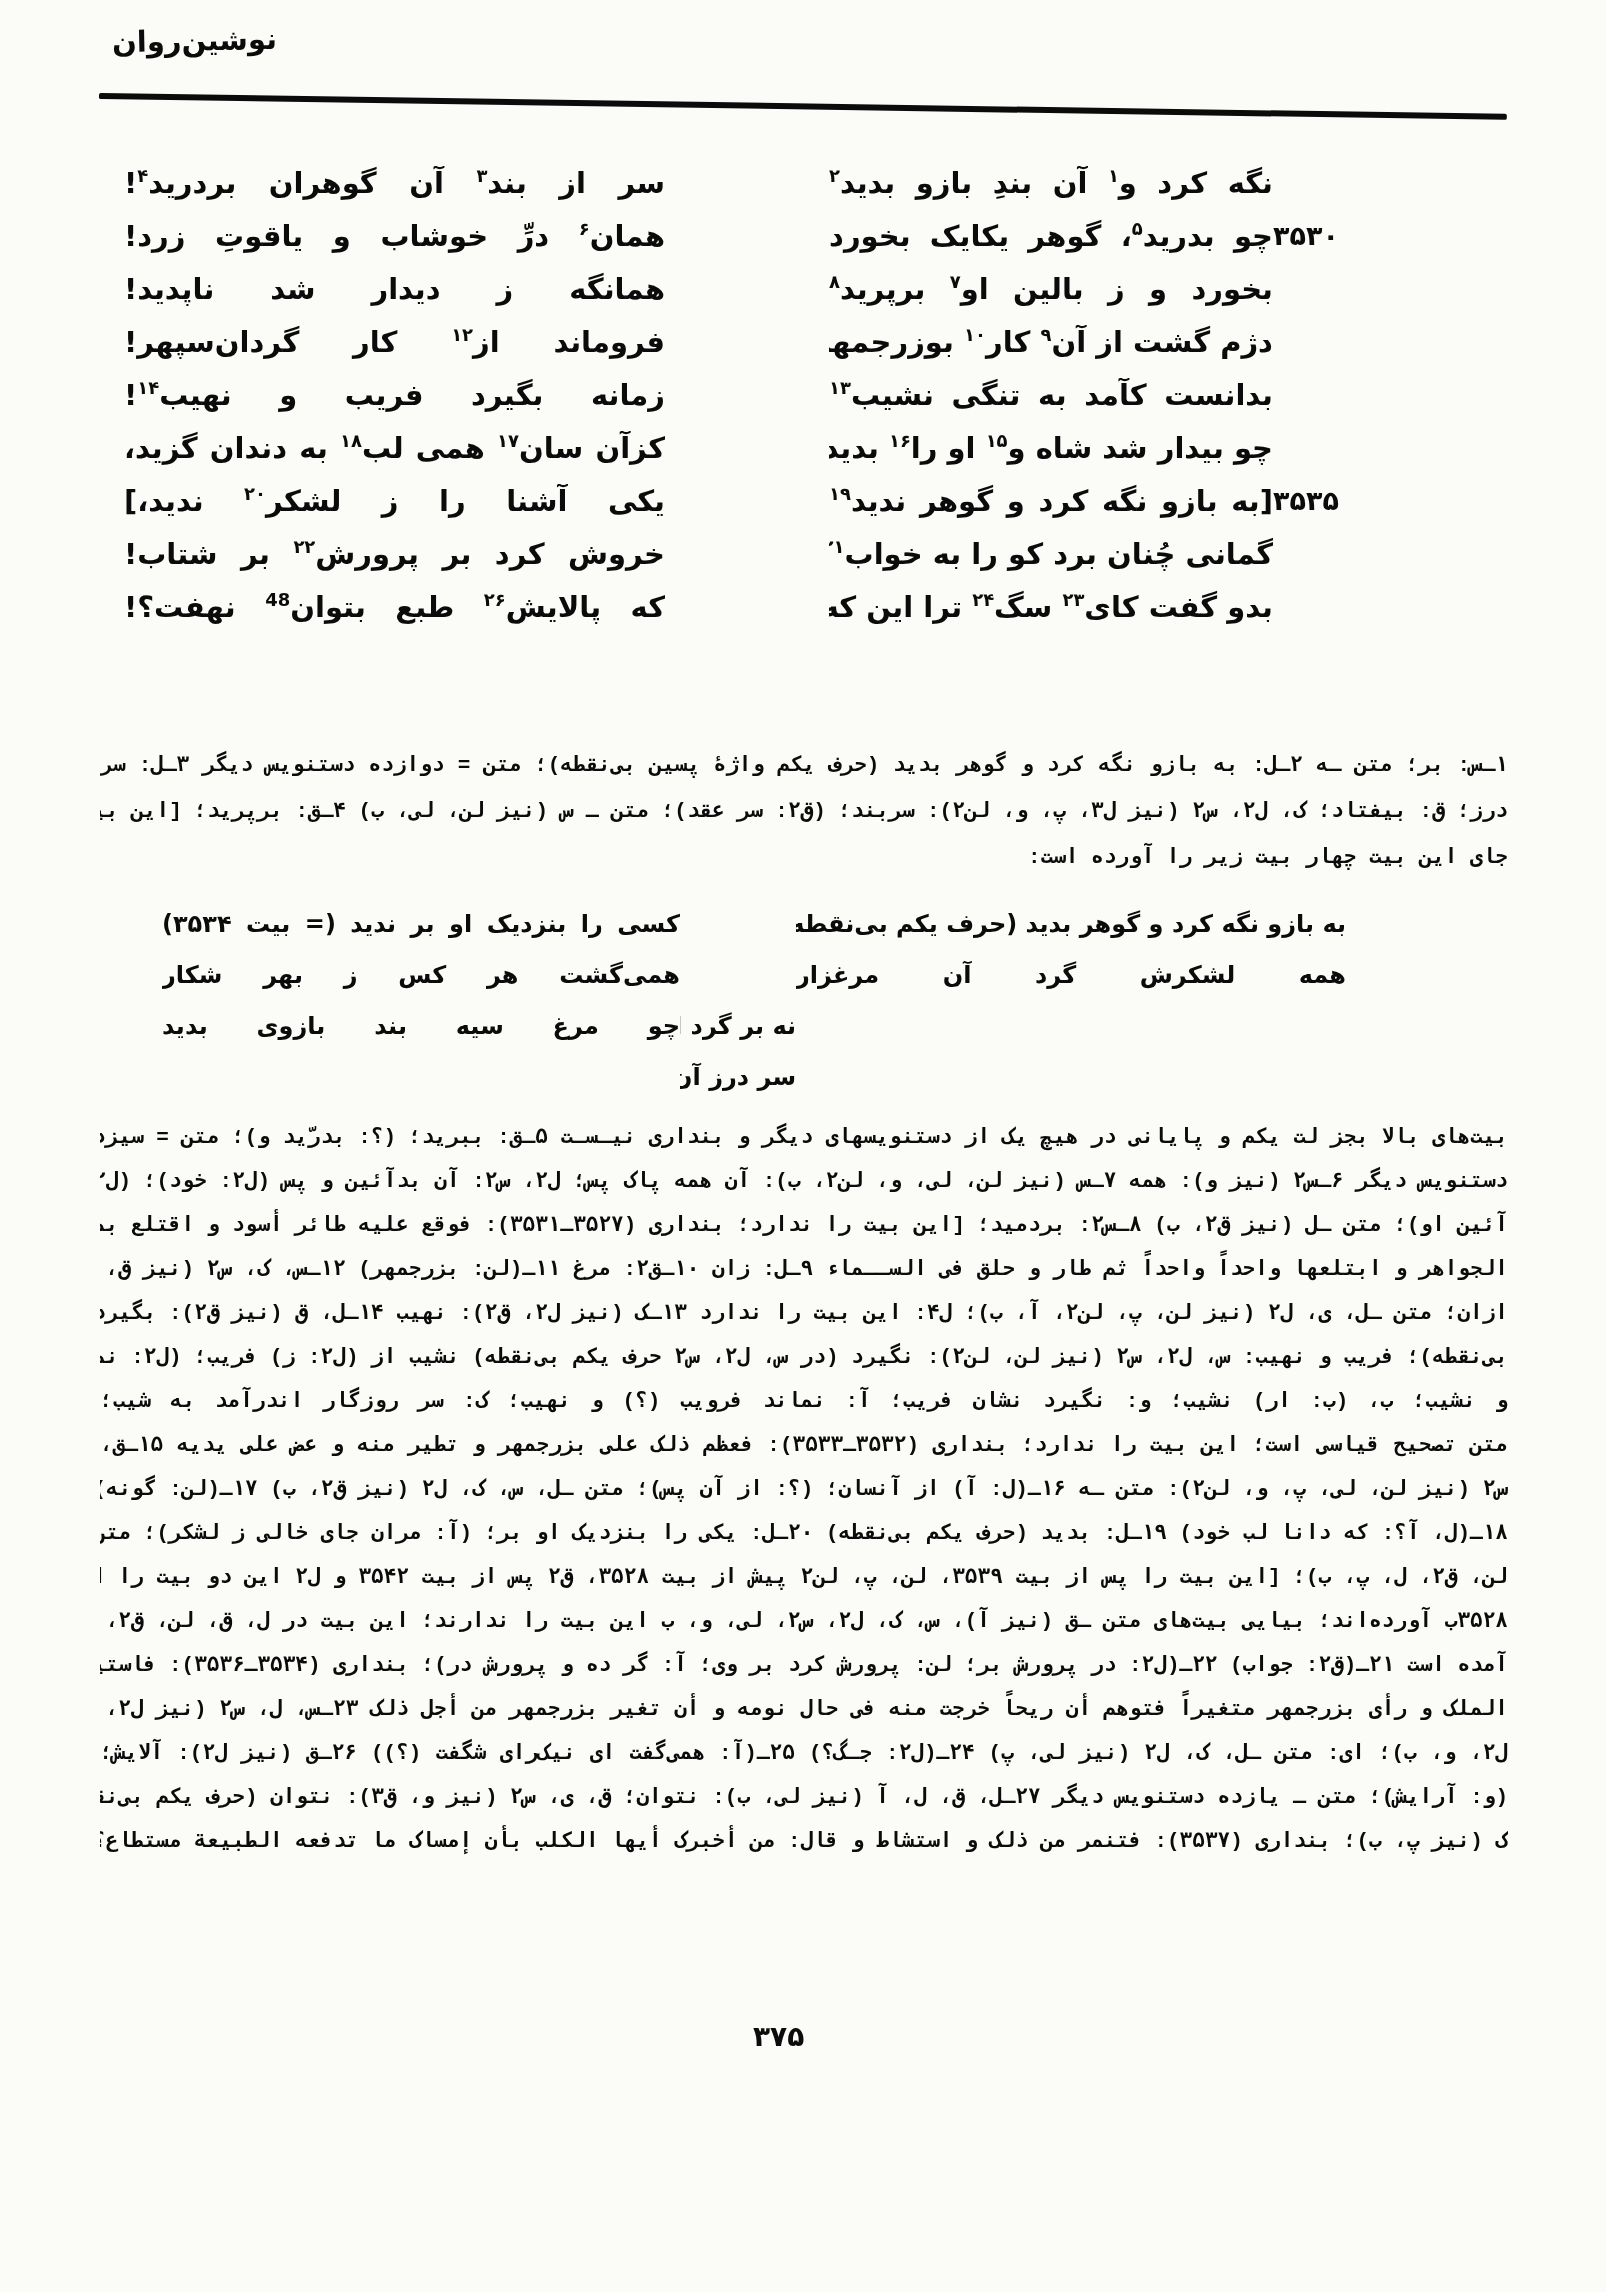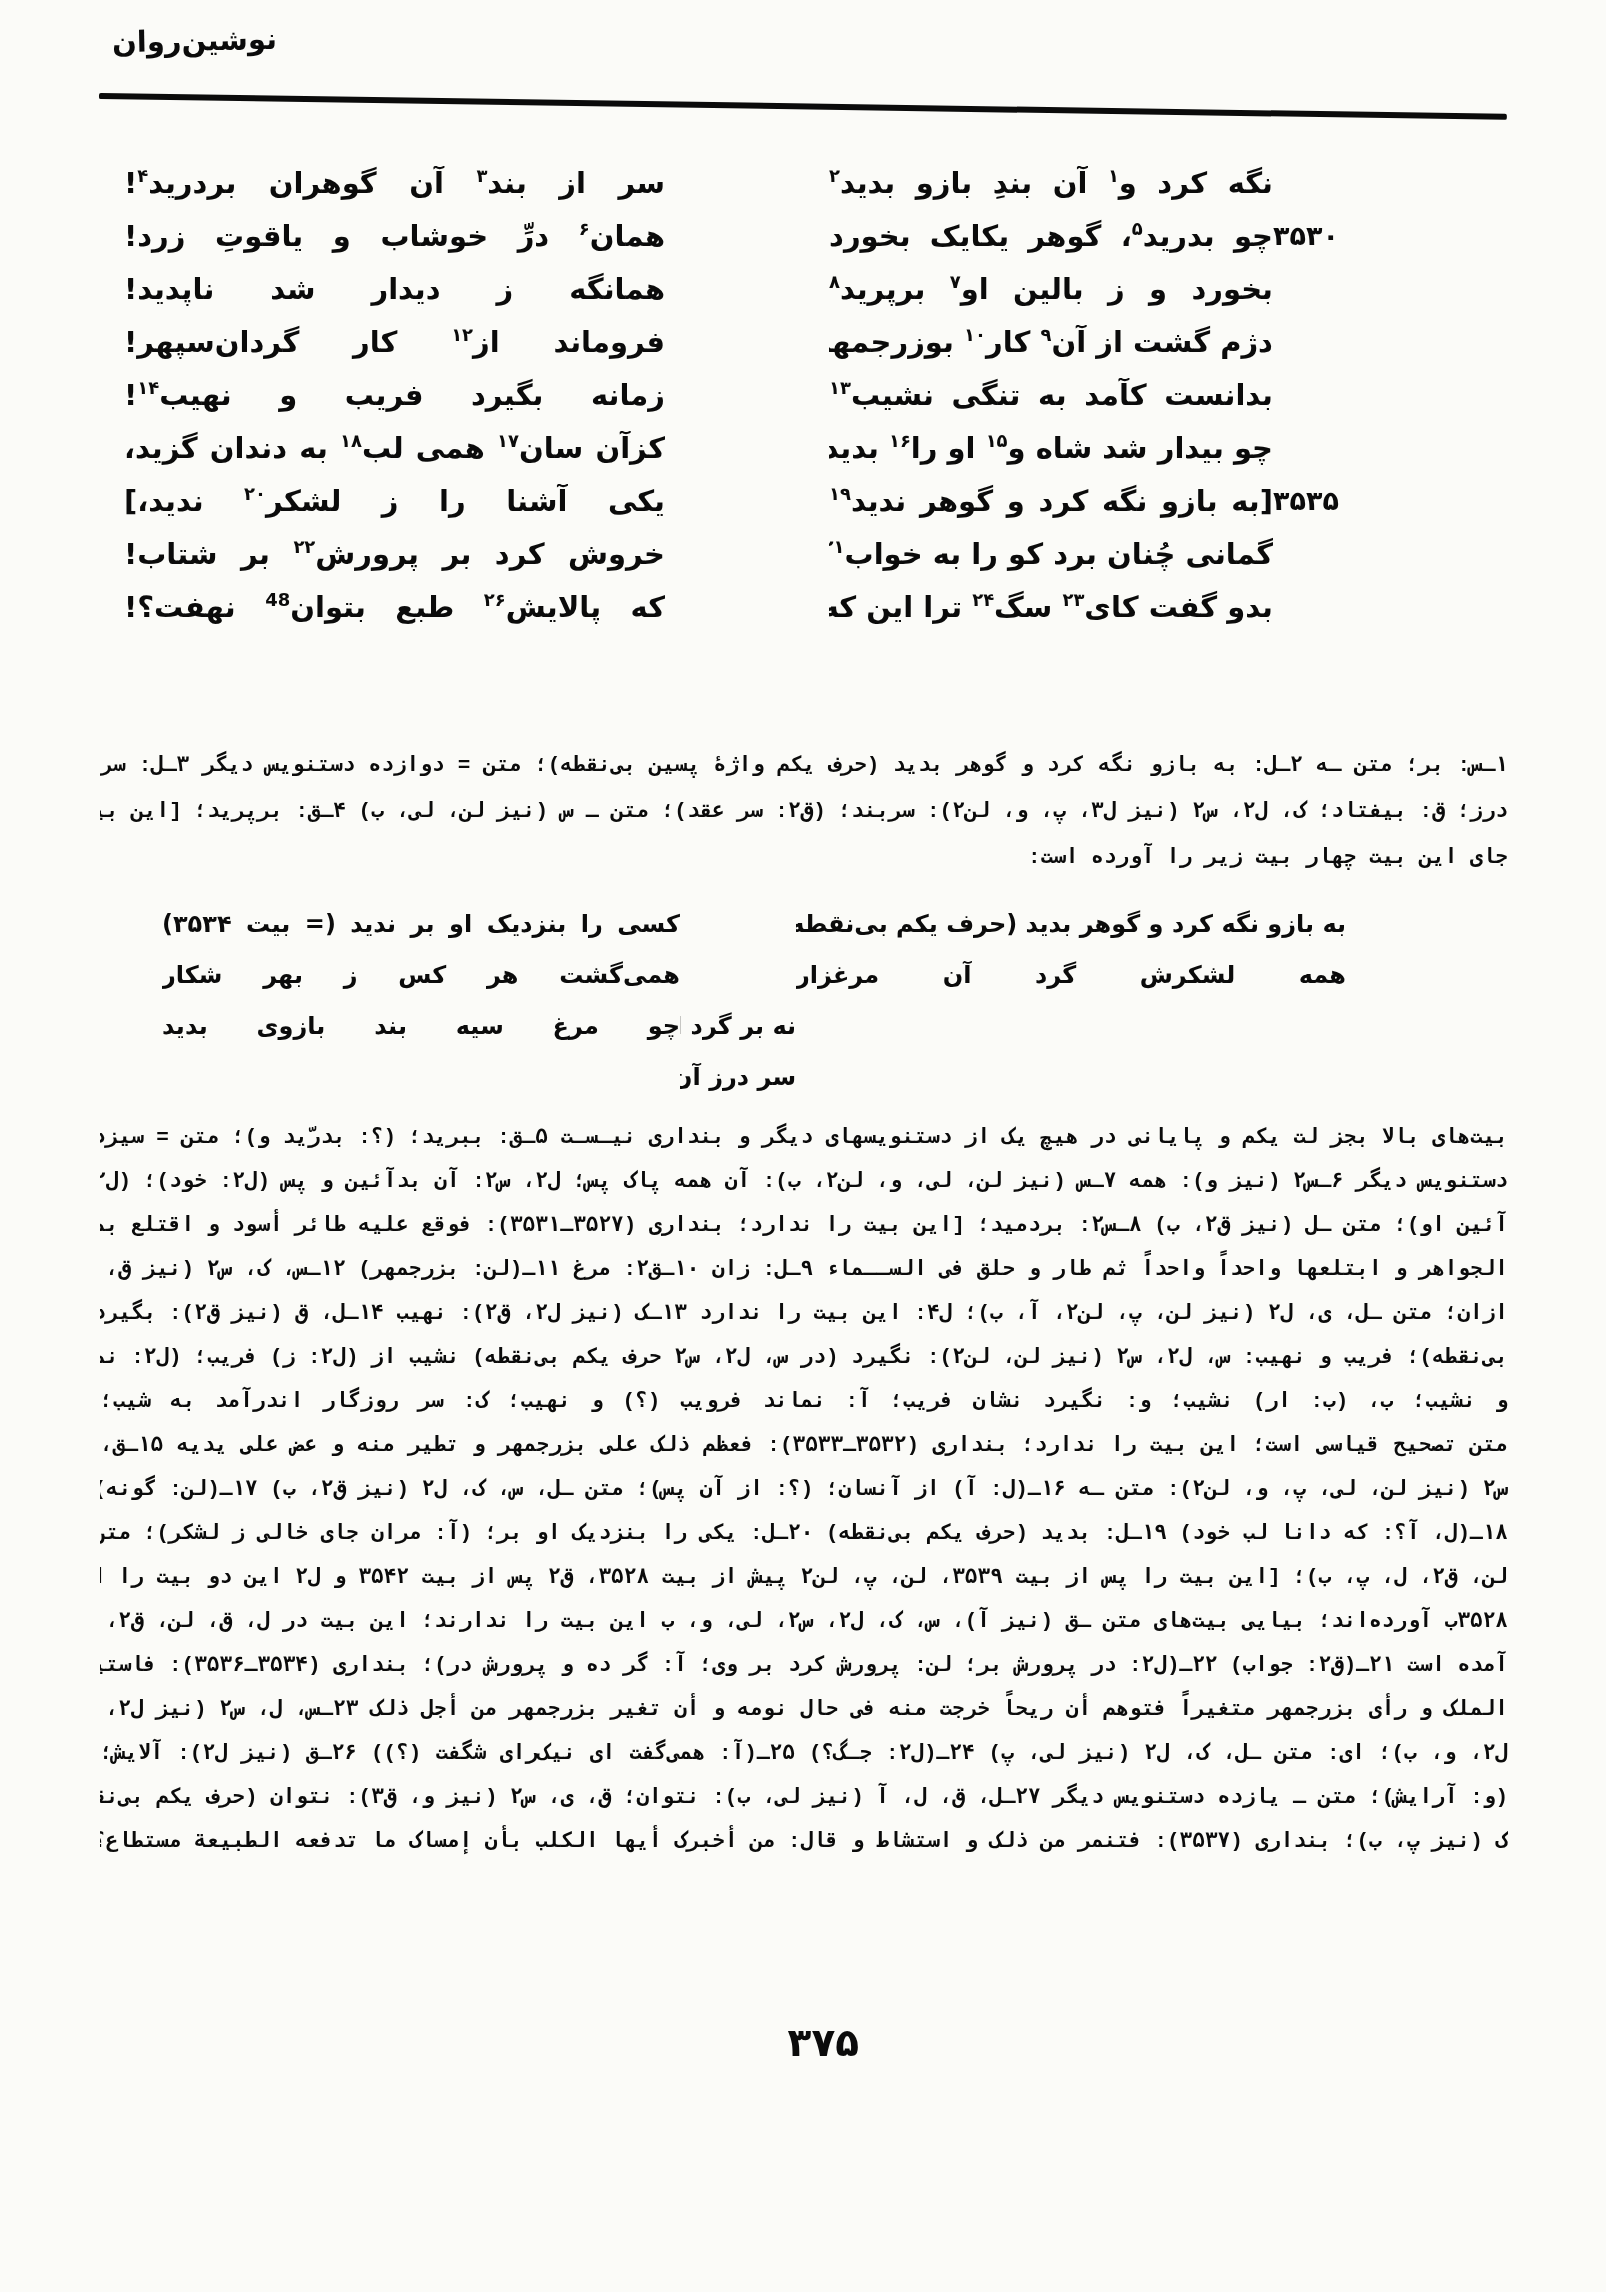--- a/index.html
+++ b/index.html
@@ -49,21 +49,21 @@
   .ins{white-space:nowrap;overflow:hidden;text-align:justify;text-align-last:justify;}
   
   .notes2{
     position:absolute;left:100px;top:1116px;width:1408px;
     font-size:21px;font-weight:bold;line-height:44px;
   }
   .notes2 .note-line{height:44px;}
   
   .page-num{
     position:absolute;left:753px;top:2020px;width:106px;
-    text-align:right;font-size:39px;font-weight:bold;
+    text-align:left;font-size:28px;font-weight:bold;
   }
 </style>
 </head>
 <body>
 
 <div class="scan">
 
   <div class="header-title">نوشین‌روان</div>
   <div class="rule"></div>
 

